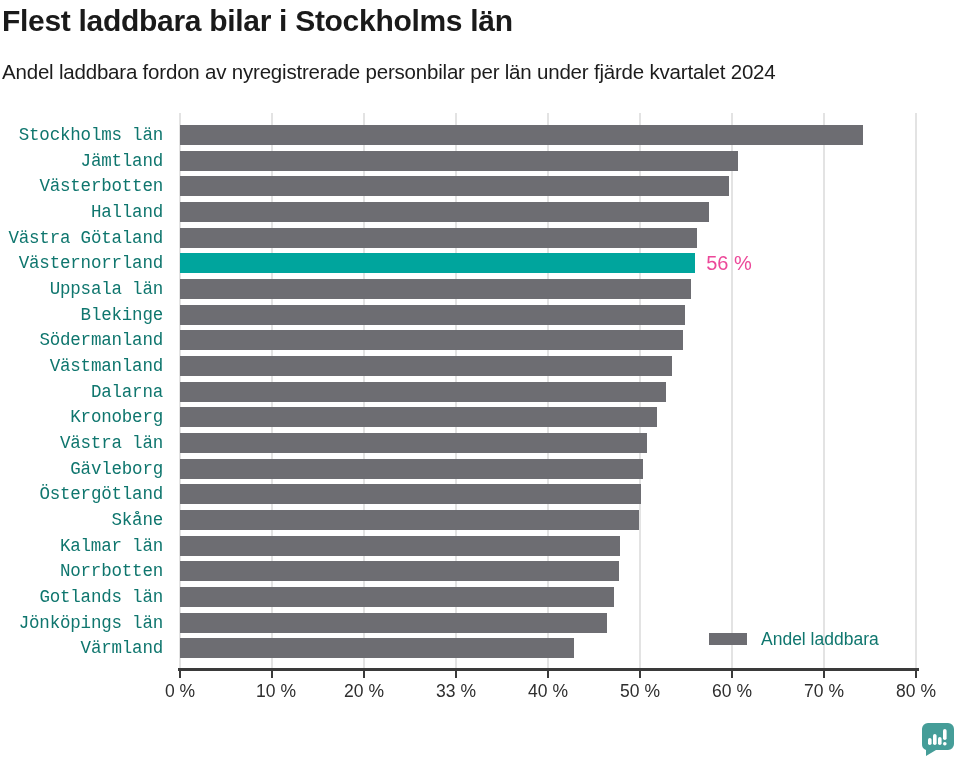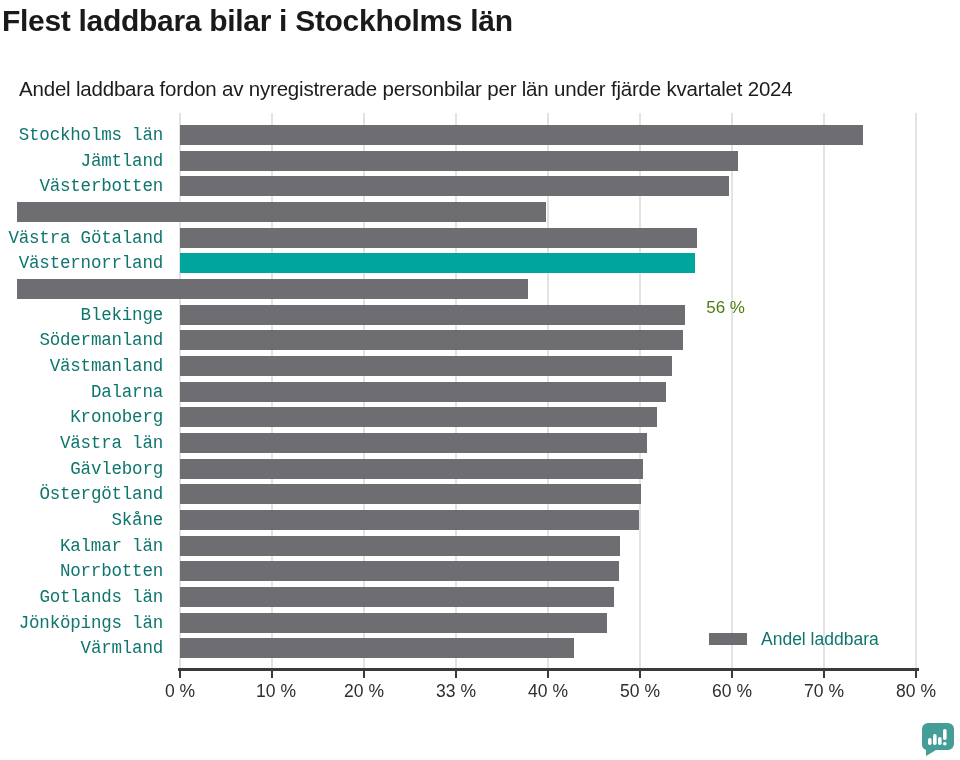--- a/index.html
+++ b/index.html
@@ -9,21 +9,21 @@
     -webkit-font-smoothing: antialiased;
   }
   .canvas { position: absolute; inset: 0; }
 
   .chart-title {
     position: absolute; left: 2px; top: 4px; margin: 0;
     font-size: 30px; font-weight: 700; color: #1a1a1a; letter-spacing: -0.3px;
     white-space: nowrap;
   }
   .chart-subtitle {
-    position: absolute; left: 2px; top: 60px; margin: 17px;
+    position: absolute; left: 2px; top: 60px; margin: 0;
     font-size: 20.5px; font-weight: 400; color: #1c1c1c; letter-spacing: -0.2px;
     white-space: nowrap;
   }
 
   .chart { position: absolute; left: 0; top: 113px; width: 960px; height: 600px; }
 
   .plot { position: absolute; left: 180px; top: 0; width: 736px; height: 555px; }
   .gridline {
     position: absolute; top: 0; bottom: 0; width: 2px; background: #e3e3e3;
   }
@@ -38,21 +38,21 @@
     font-size: 17.5px; color: #0f766e; letter-spacing: -0.2px; white-space: nowrap; font-family: Liberation Mono, monospace;
   }
   .row-track {
     margin-left: 17px; width: 736px; flex: 0 0 736px;
     position: relative; height: 20px;
   }
   .bar { position: absolute; left: 0; top: 0; height: 100%; background: #6d6d72; }
   .bar.highlight { background: #00a59d; }
   .value-label {
     position: absolute; top: 50%; transform: translateY(-50%);
-    font-size: 17px; color: #4d7c0f; white-space: nowrap; margin-top: 45px;
+    font-size: 20px; color: #ec4899; white-space: nowrap;
   }
 
   .axis-line {
     position: absolute; left: 178px; top: 555px; width: 741px; height: 3px;
     background: #3a3a3a;
   }
   .tick-mark {
     position: absolute; top: 558px; width: 2px; height: 7px; background: #3a3a3a;
   }
   .tick-label {
@@ -112,38 +112,40 @@
             <div class="bar" style="width: 75.875%;"></div>
           </div>
         </div>
         <div class="row">
           <div class="row-label">Västerbotten</div>
           <div class="row-track">
             <div class="bar" style="width: 74.625%;"></div>
           </div>
         </div>
         <div class="row">
+          <div class="row-label">Halland</div>
           <div class="row-track">
             <div class="bar" style="width: 71.875%;"></div>
           </div>
         </div>
         <div class="row">
           <div class="row-label">Västra Götaland</div>
           <div class="row-track">
             <div class="bar" style="width: 70.25%;"></div>
           </div>
         </div>
         <div class="row">
           <div class="row-label">Västernorrland</div>
           <div class="row-track">
             <div class="bar highlight" style="width: 70%;"></div>
             <span class="value-label" style="left: calc(70% + 11px);">56 %</span>
           </div>
         </div>
         <div class="row">
+          <div class="row-label">Uppsala län</div>
           <div class="row-track">
             <div class="bar" style="width: 69.375%;"></div>
           </div>
         </div>
         <div class="row">
           <div class="row-label">Blekinge</div>
           <div class="row-track">
             <div class="bar" style="width: 68.625%;"></div>
           </div>
         </div>

